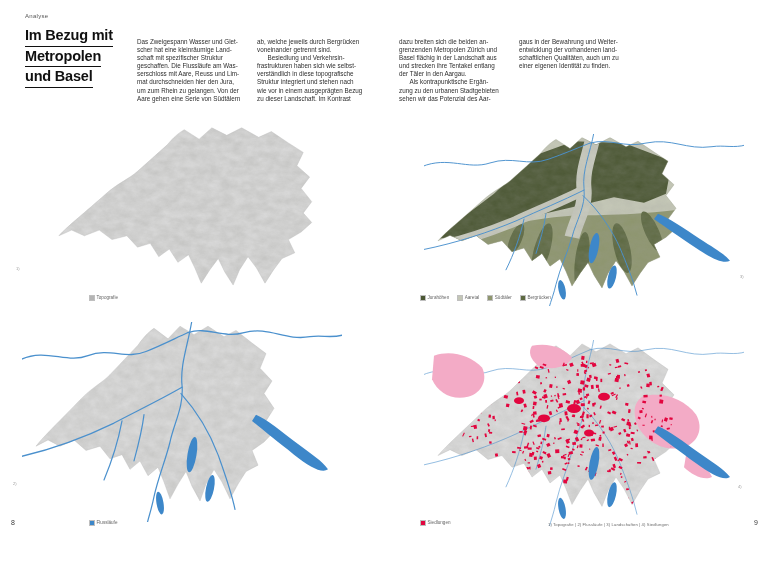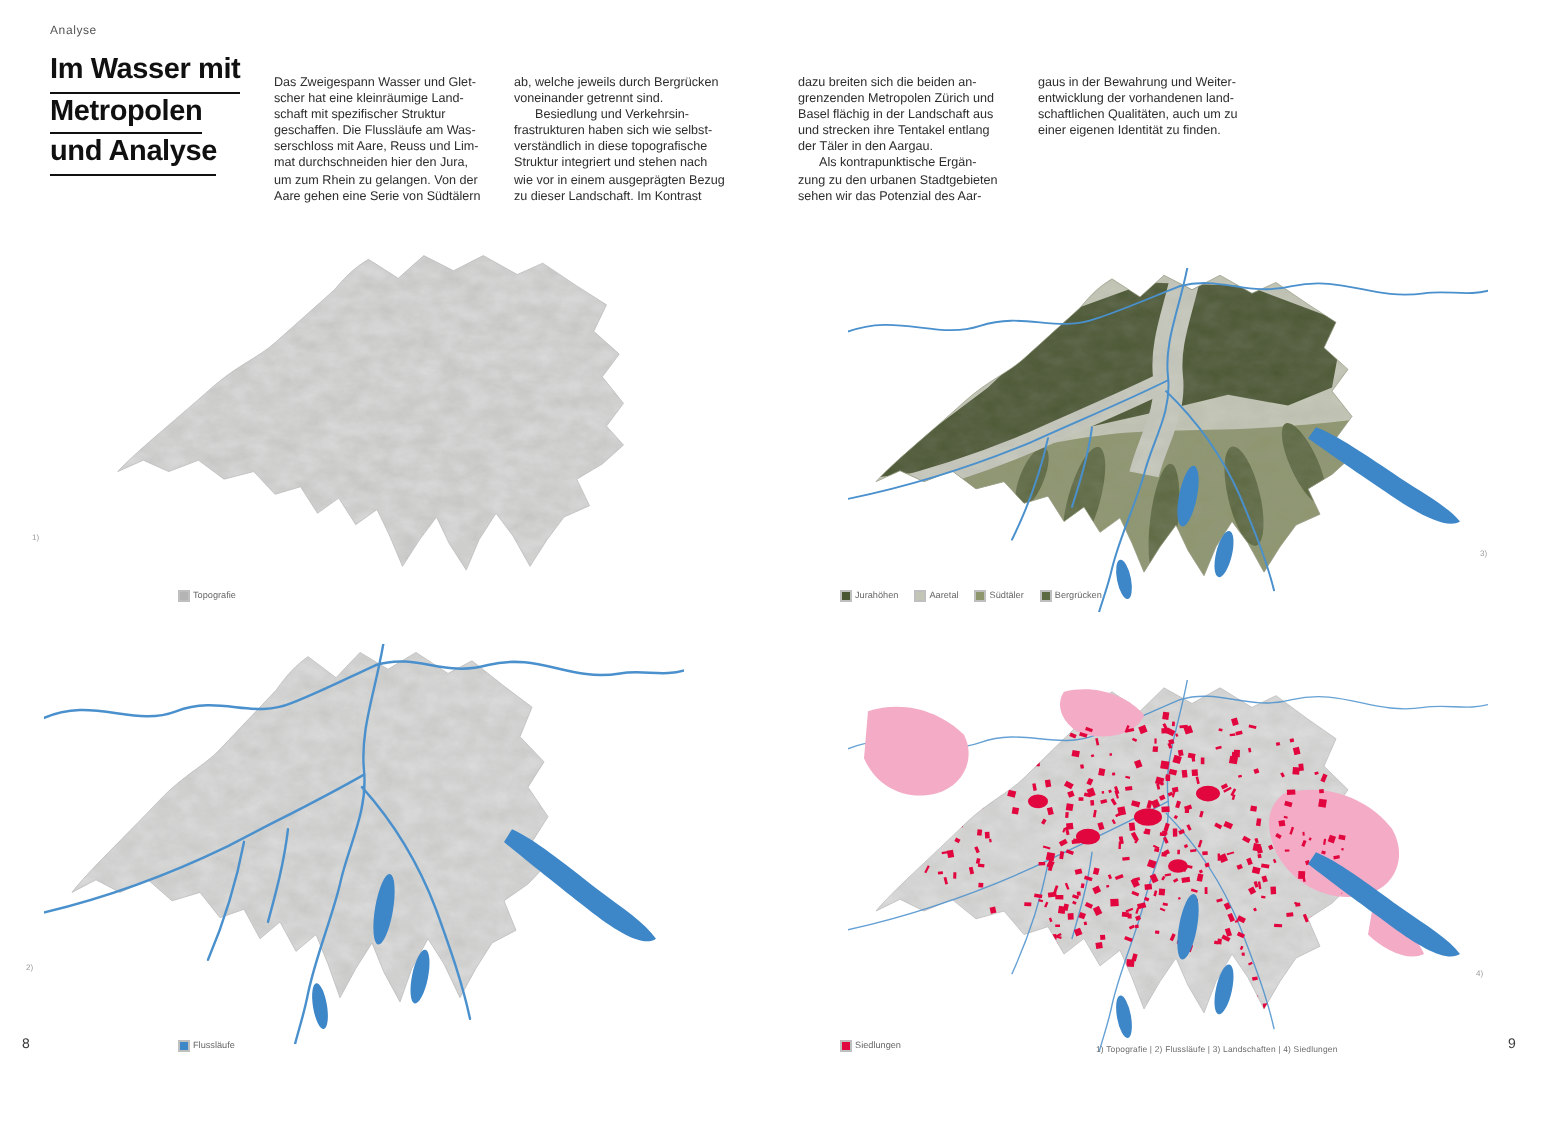--- a/index.html
+++ b/index.html
@@ -50,23 +50,23 @@
       <feTurbulence type="fractalNoise" baseFrequency="0.09 0.13" numOctaves="4" seed="11"></feTurbulence>
       <feColorMatrix type="matrix" values="0 0 0 0 0.35  0 0 0 0 0.35  0 0 0 0 0.33  0 0 0 0.9 0"></feColorMatrix>
     </filter>
   </defs>
 </svg>
 
 <div>
 
   <div class="kicker">Analyse</div>
   <div class="title">
-    <div><span class="tl">Im Wasser mit</span></div>
+    <div><span class="tl">Im Bezug mit</span></div>
     <div><span class="tl">Metropolen</span></div>
-    <div><span class="tl">und Analyse</span></div>
+    <div><span class="tl">und Basel</span></div>
   </div>
 
   <div class="bodycol c1">Das Zweigespann Wasser und Glet-
 scher hat eine kleinräumige Land-
 schaft mit spezifischer Struktur
 geschaffen. Die Flussläufe am Was-
 serschloss mit Aare, Reuss und Lim-
 mat durchschneiden hier den Jura,
 um zum Rhein zu gelangen. Von der
 Aare gehen eine Serie von Südtälern</div>

